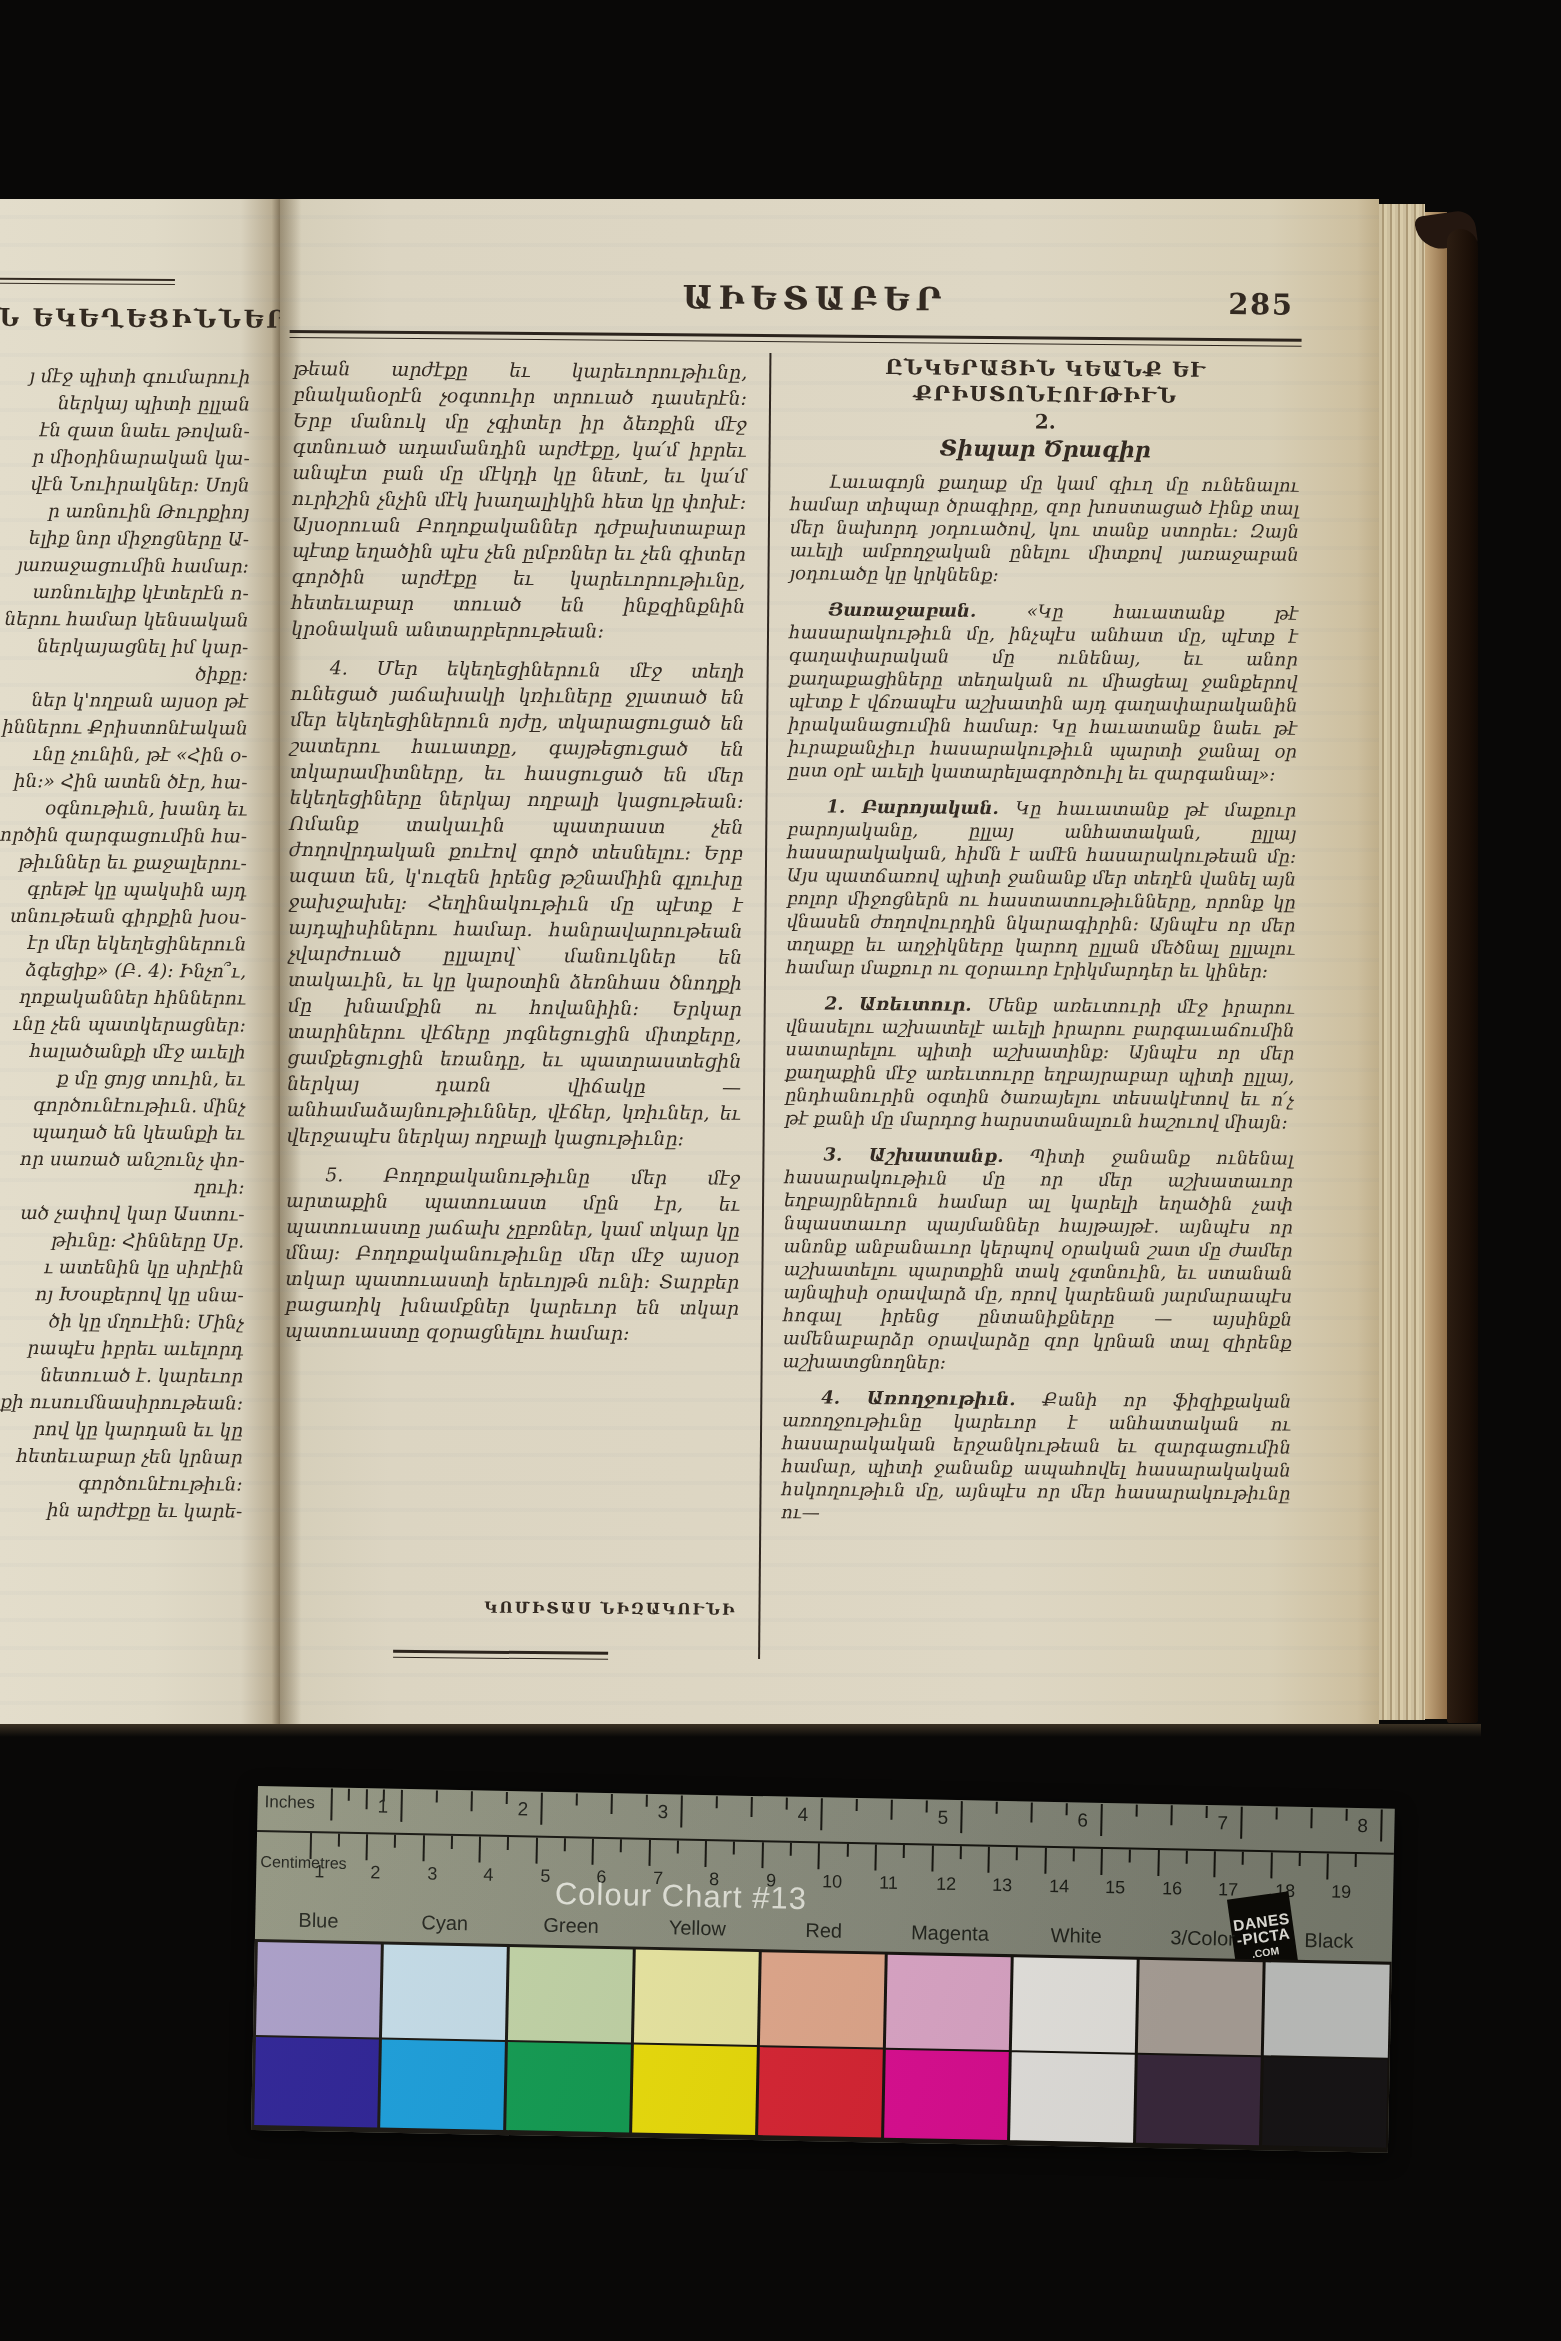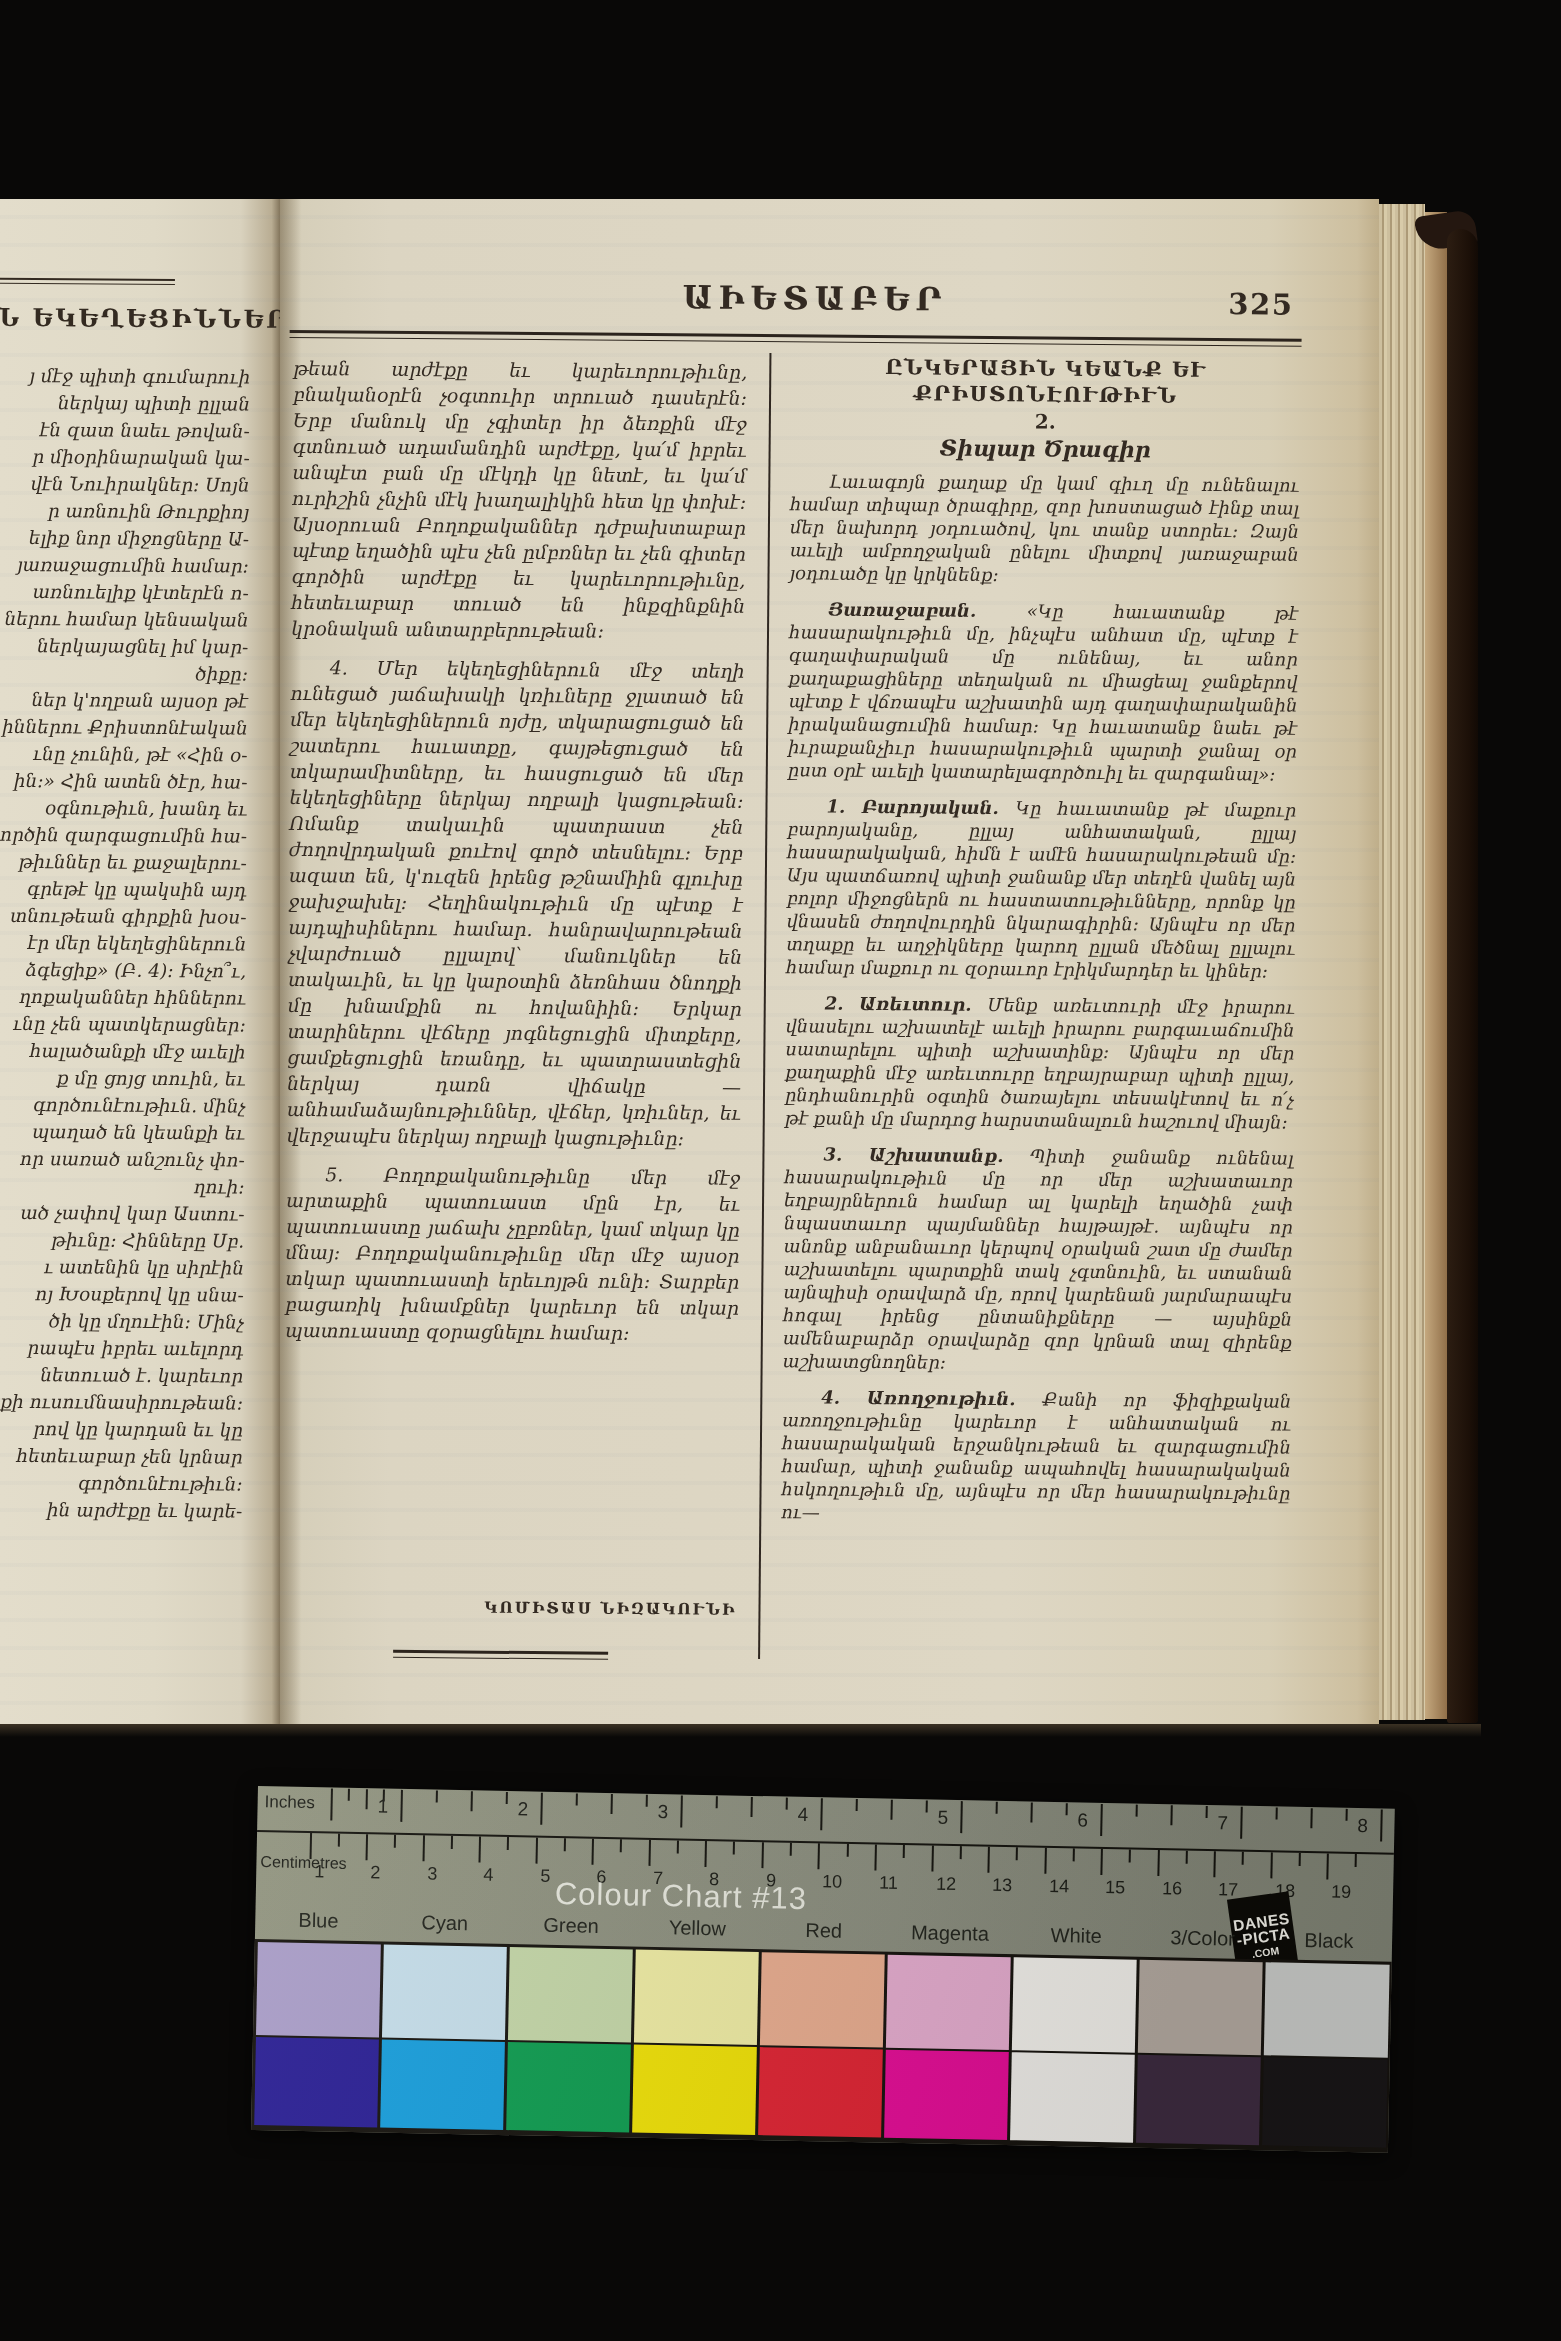--- a/index.html
+++ b/index.html
@@ -146,21 +146,21 @@
             <div class="lp-line">գործունէութիւն։</div>
             <div class="lp-line">ին արժէքը եւ կարե-</div>
           </div>
       </div>
     </div>
 
     <div class="right-page">
       <div class="ghost"></div>
       <div class="rp-inner">
         <div class="rp-title">ԱԻԵՏԱԲԵՐ</div>
-        <div class="rp-pageno">325</div>
+        <div class="rp-pageno">285</div>
         <div class="rp-rule"></div>
         <div class="col-rule"></div>
 
         <div class="col col-left" id="lc-paras">
             <p class="para">թեան արժէքը եւ կարեւորութիւնը, բնականօրէն չօգտուիր տրուած դասերէն։ Երբ մանուկ մը չգիտեր իր ձեռքին մէջ գտնուած ադամանդին արժէքը, կա՛մ իբրեւ անպէտ բան մը մէկդի կը նետէ, եւ կա՛մ ուրիշին չնչին մէկ խաղալիկին հետ կը փոխէ։ Այսօրուան Բողոքականներ դժբախտաբար պէտք եղածին պէս չեն ըմբռներ եւ չեն գիտեր գործին արժէքը եւ կարեւորութիւնը, հետեւաբար տուած են ինքզինքնին կրօնական անտարբերութեան։</p>
             <p class="para indent">4. Մեր եկեղեցիներուն մէջ տեղի ունեցած յաճախակի կռիւները ջլատած են մեր եկեղեցիներուն ոյժը, տկարացուցած են շատերու հաւատքը, գայթեցուցած են տկարամիտները, եւ հասցուցած են մեր եկեղեցիները ներկայ ողբալի կացութեան։ Ոմանք տակաւին պատրաստ չեն ժողովրդական քուէով գործ տեսնելու։ Երբ ազատ են, կ'ուզեն իրենց թշնամիին գլուխը ջախջախել։ Հեղինակութիւն մը պէտք է այդպիսիներու համար. հանրավարութեան չվարժուած ըլլալով՝ մանուկներ են տակաւին, եւ կը կարօտին ձեռնհաս ծնողքի մը խնամքին ու հովանիին։ Երկար տարիներու վէճերը յոգնեցուցին միտքերը, ցամքեցուցին եռանդը, եւ պատրաստեցին ներկայ դառն վիճակը — անհամաձայնութիւններ, վէճեր, կռիւներ, եւ վերջապէս ներկայ ողբալի կացութիւնը։</p>
             <p class="para indent">5. Բողոքականութիւնը մեր մէջ արտաքին պատուաստ մըն էր, եւ պատուաստը յաճախ չըբռներ, կամ տկար կը մնայ։ Բողոքականութիւնը մեր մէջ այսօր տկար պատուաստի երեւոյթն ունի։ Տարբեր բացառիկ խնամքներ կարեւոր են տկար պատուաստը զօրացնելու համար։</p>
           </div>
 
         <div class="col col-right">

